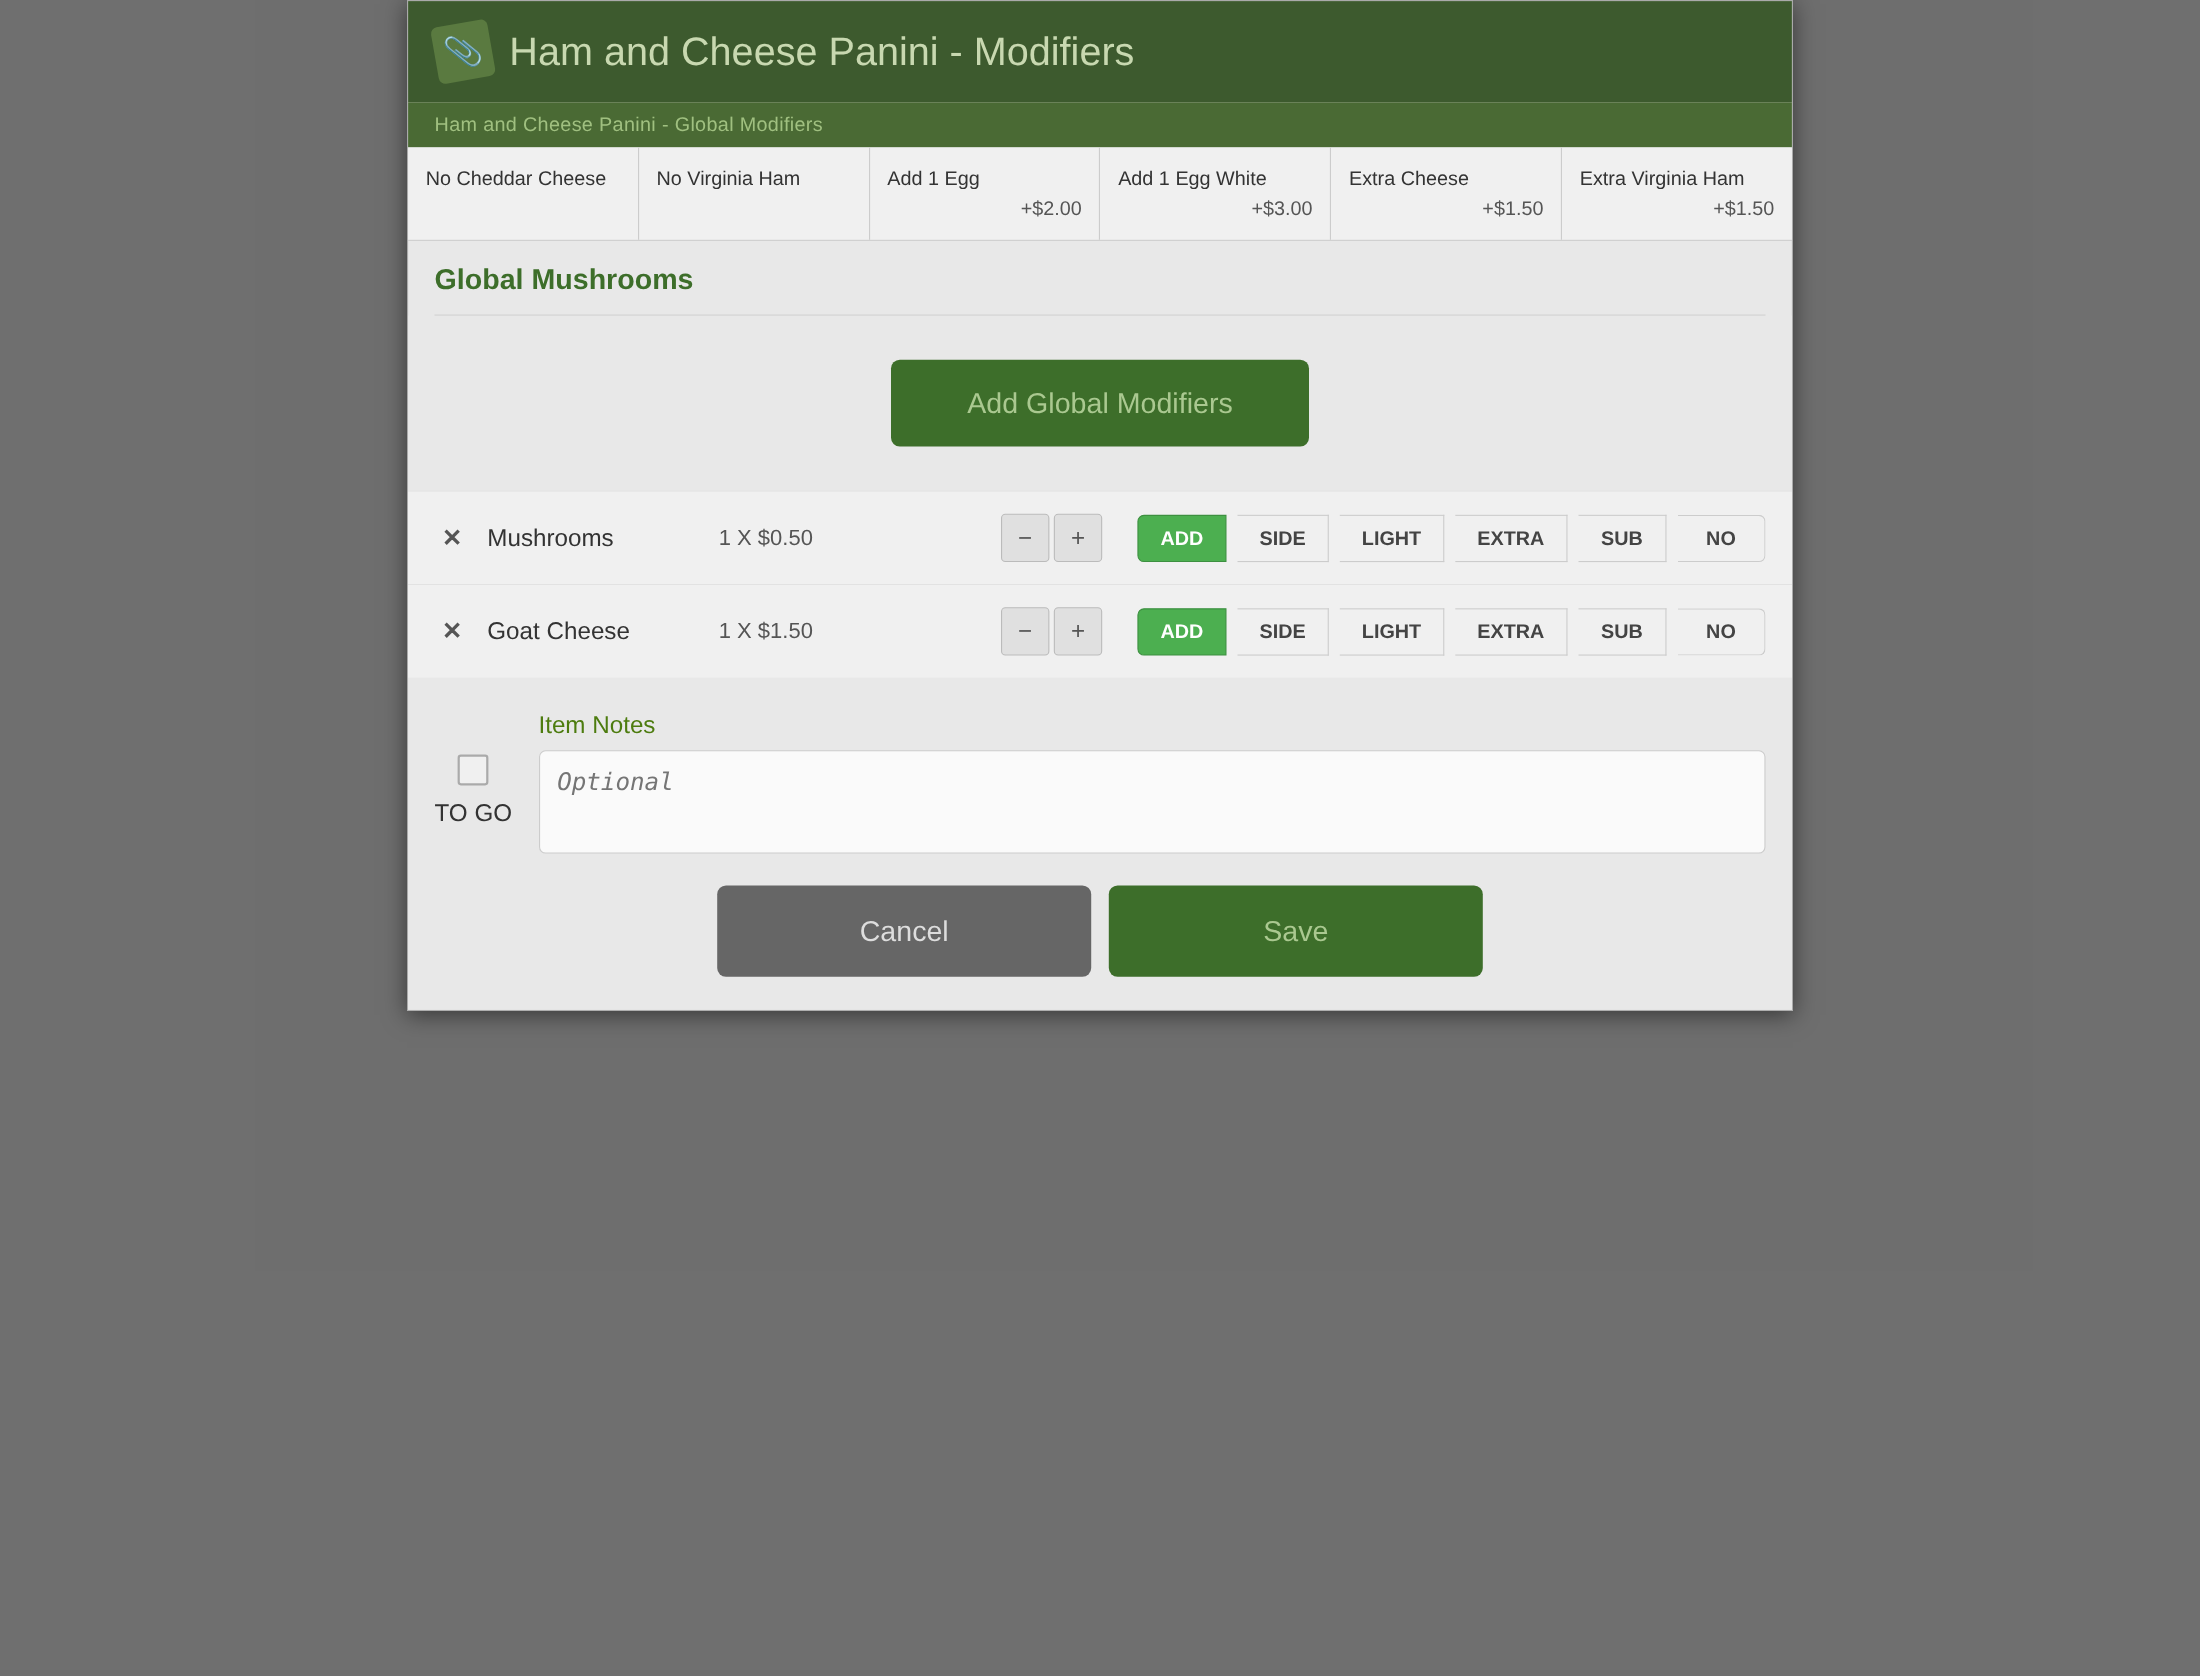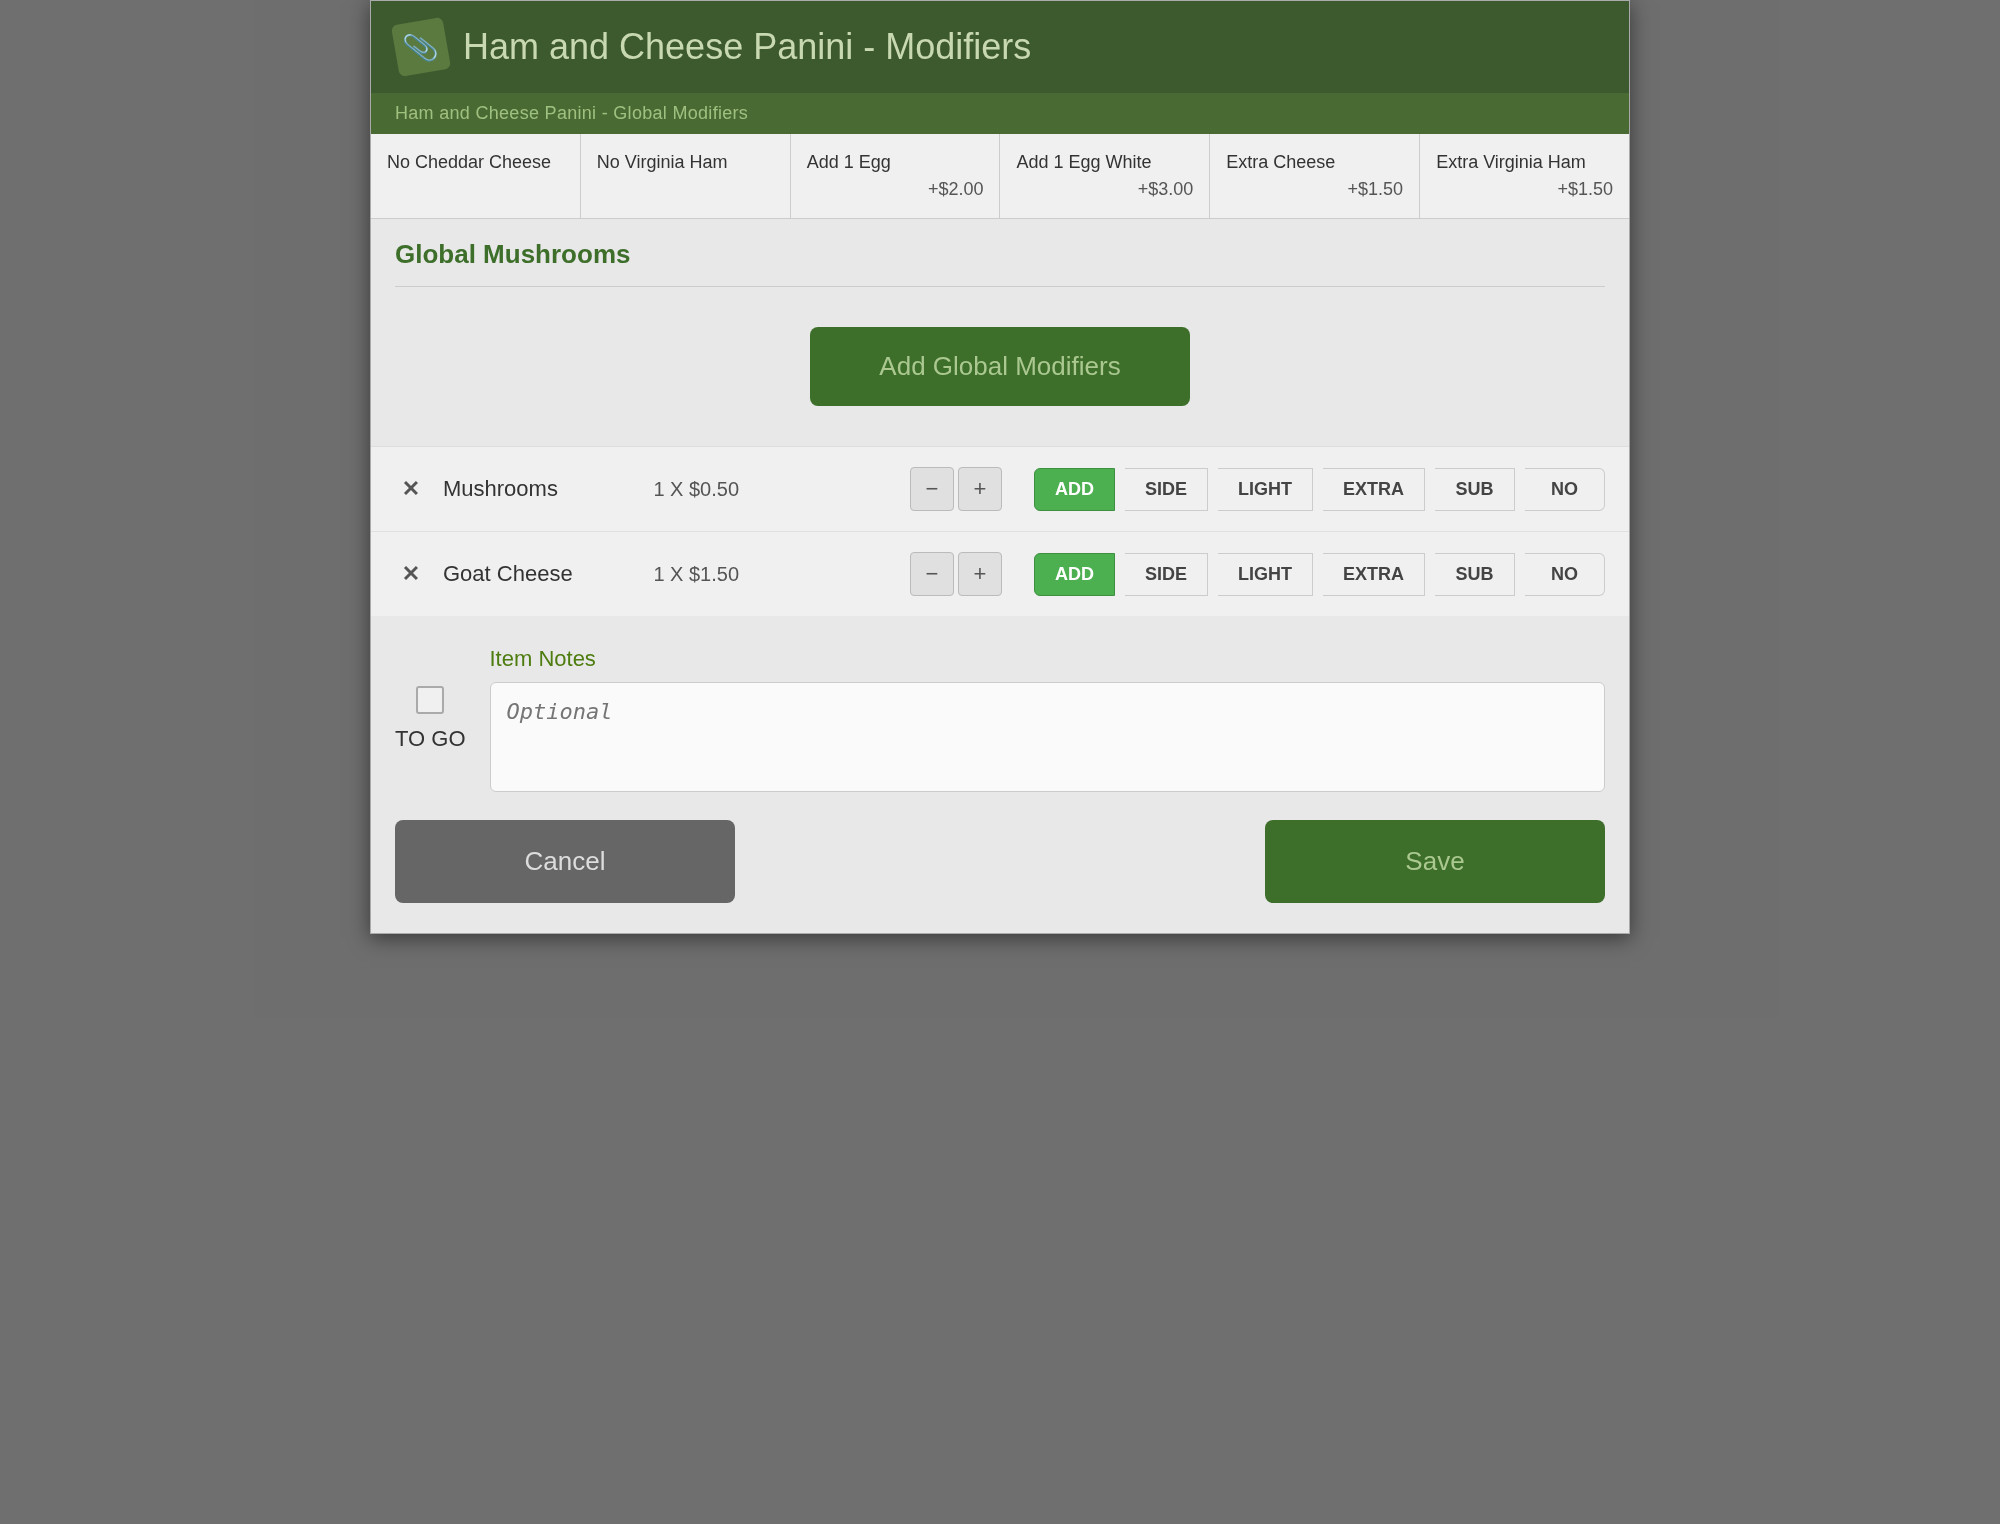--- a/index.html
+++ b/index.html
@@ -231,35 +231,35 @@
     .notes-container {
       flex: 1;
     }
     .notes-label {
       font-size: 22px;
       color: #4d7c0f;
       margin-bottom: 10px;
     }
     .notes-input {
       width: 100%;
-      height: 110px;
+      height: 94px;
       border: 1px solid #ccc;
       border-radius: 6px;
       padding: 16px;
       font-size: 22px;
       color: #aaa;
       font-style: italic;
       background: #fafafa;
       resize: none;
     }
     .action-btns {
       display: flex;
       gap: 16px;
       margin-top: 24px;
-      justify-content: space-between;
+      justify-content: center;
     }
     .cancel-btn {
       background: #666;
       color: #ddd;
       border: none;
       border-radius: 8px;
       padding: 26px 80px;
       font-size: 26px;
       cursor: pointer;
       min-width: 340px;

